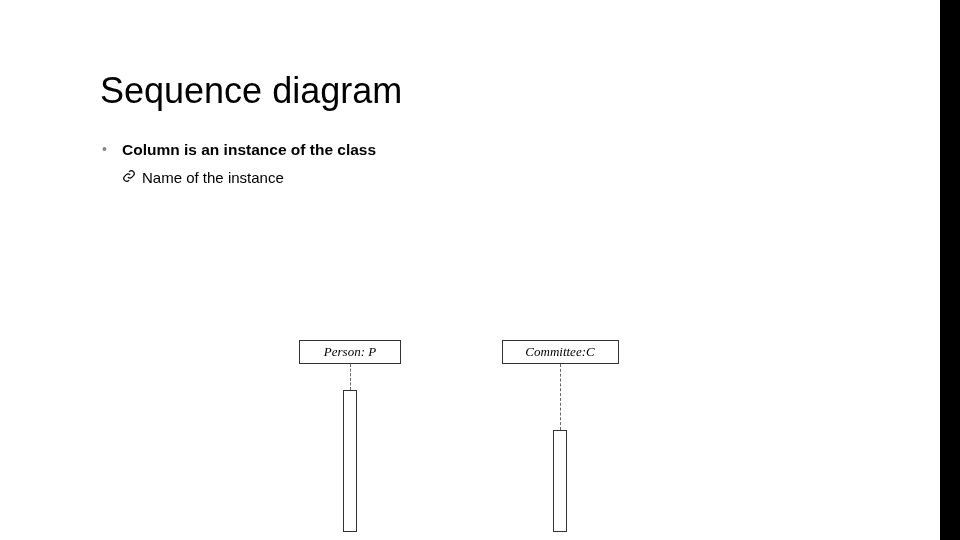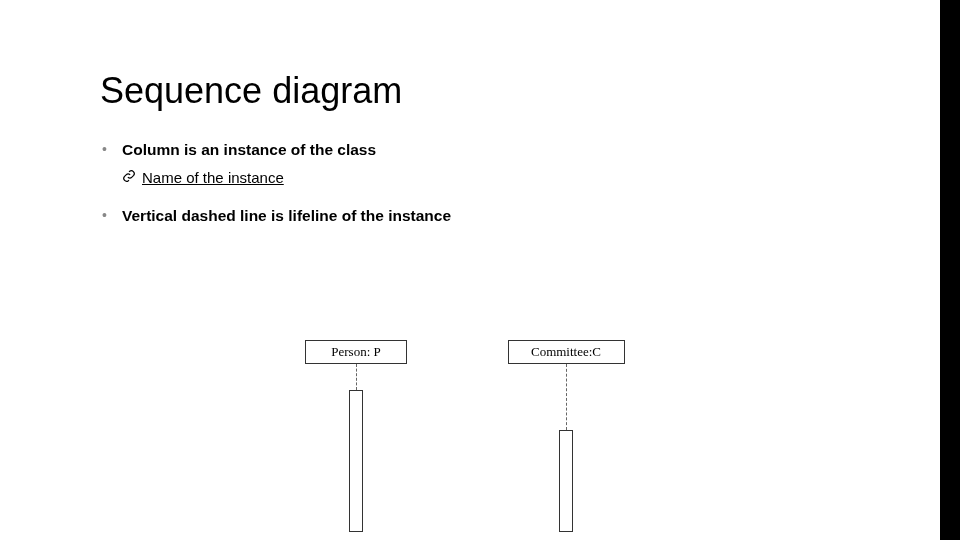--- a/index.html
+++ b/index.html
@@ -58,21 +58,20 @@
     top: 0;
     color: #888;
     font-size: 14px;
   }
   .bold { font-weight: 700; margin-top: 30px; }
   ul.level2 {
     list-style: none;
     margin: 6px 0 0 0;
     padding: 0;
     font-weight: 400;
-    text-decoration: underline;
   }
   ul.level2 > li {
     position: relative;
     padding-left: 20px;
     font-size: 15px;
     line-height: 1.4;
   }
   ul.level2 > li::before {
     content: "\1F517"; 
     content: "";
@@ -80,24 +79,25 @@
   ul.level2 > li .linkicon {
     position: absolute;
     left: 0;
     top: 2px;
     width: 14px;
     height: 14px;
   }
   
   .diagram {
     position: absolute;
-    left: 296px;
+    left: 290px;
     top: 340px;
     width: 400px;
     height: 190px;
+    font-style: italic;
   }
   .lifeline {
     position: absolute;
     top: 0;
     width: 120px;
     text-align: center;
   }
   .lifeline.p { left: 0; }
   .lifeline.c { left: 210px; text-align: center; }
   .obj-box {
@@ -144,23 +144,20 @@
           <li>
             <svg class="linkicon" viewBox="0 0 24 24" fill="none" stroke="#000" stroke-width="2">
               <path d="M10 14a5 5 0 0 0 7 0l3-3a5 5 0 0 0-7-7l-1 1"></path>
               <path d="M14 10a5 5 0 0 0-7 0l-3 3a5 5 0 0 0 7 7l1-1"></path>
             </svg>
             <span>Name of the instance</span>
           </li>
         </ul>
       </li>
 
-      <li>
-        <span class="bold">Vertical dashed line is lifeline of the instance</span>
-      </li>
 
 
     </ul>
   </div>
 
   <div class="diagram">
 
     <div class="lifeline p">
       <div class="obj-box">Person: P</div>
       <div class="dash" style="top:24px;height:26px;"></div>

